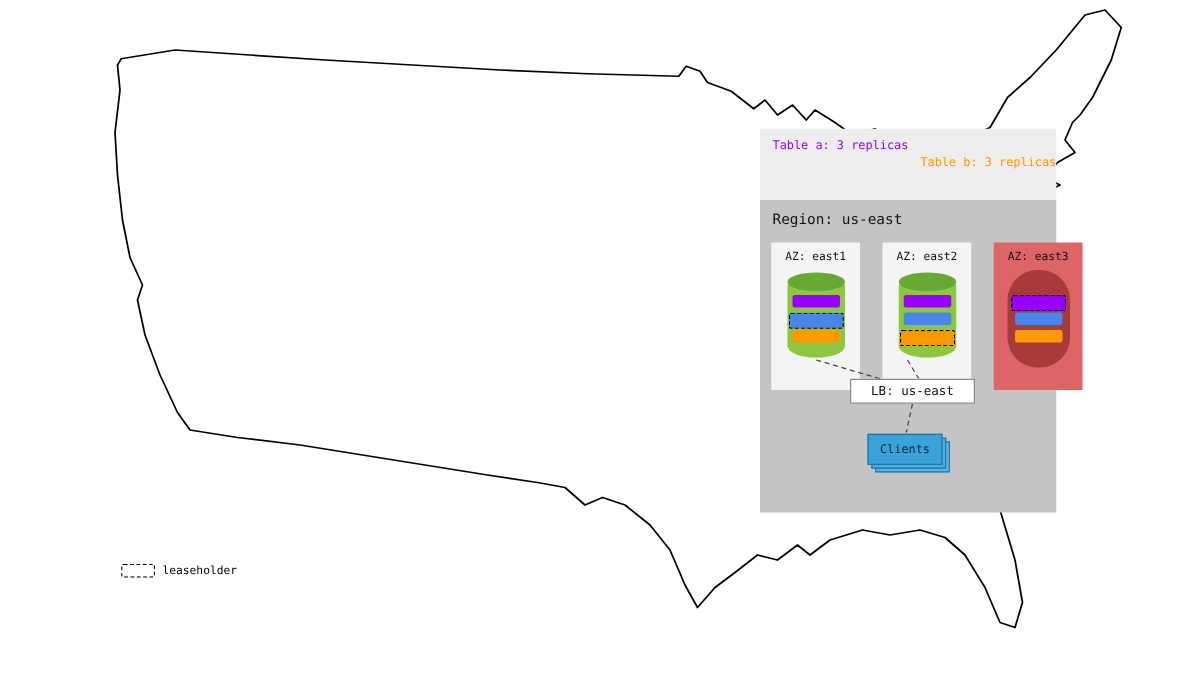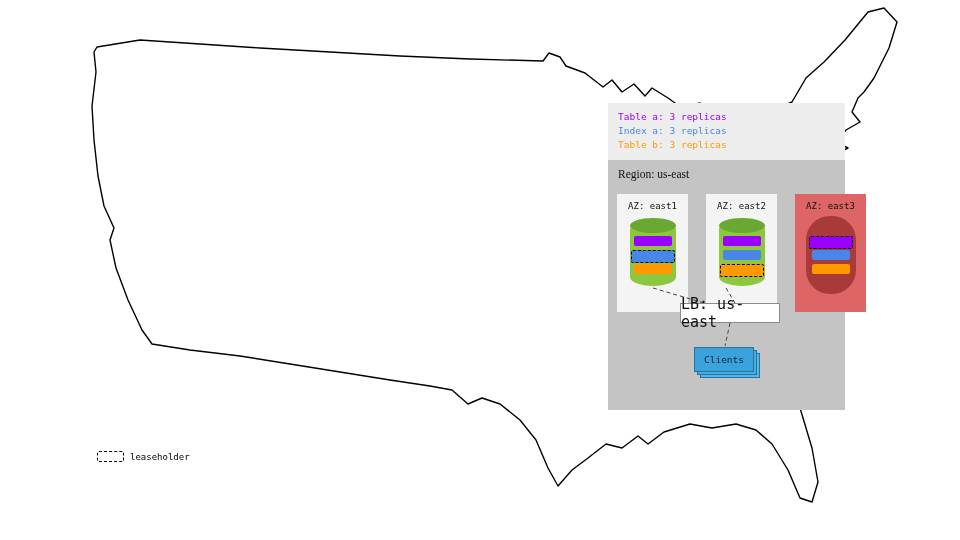--- a/index.html
+++ b/index.html
@@ -14,21 +14,21 @@
     position:absolute; left:608px; top:103px; width:237px; height:57px;
     background:#ededed; box-sizing:border-box; padding:7px 0 0 10px;
   }
   .legend-item { font-size:9.5px; line-height:14px; white-space:pre; }
 
   
   .region-box {
     position:absolute; left:608px; top:160px; width:237px; height:250px;
     background:#c4c4c4;
   }
-  .region-title { position:absolute; left:10px; top:8px; font-size:11.5px; color:#111;font-family:Liberation Serif, serif; }
+  .region-title { position:absolute; left:10px; top:8px; font-size:11.5px; color:#111; }
 
   .az-row { position:absolute; left:9px; top:34px; height:118px; display:flex; gap:18px; }
   .az-box { position:relative; width:71px; height:118px; background:#f4f4f4; }
   .az-down { background:#dd6565; }
   .az-label { text-align:center; font-size:9px; margin-top:7px; color:#111; }
 
   .cylinder {
     position:absolute; left:50%; transform:translateX(-50%); top:26px;
     width:46px; height:66px; background:#8dc63f;
     border-radius:23px/9px;
@@ -43,21 +43,21 @@
   }
   .replica-bar {
     position:absolute; left:50%; transform:translateX(-50%);
     width:38px; height:10px; border-radius:2px; box-sizing:border-box;
   }
   .replica-bar.leaseholder { width:44px; height:13px; border:1.6px dashed #000; }
 
   .lb-box {
     position:absolute; left:72px; top:143px; width:100px; height:20px;
     background:#ffffff; border:1px solid #8a8a8a; box-sizing:border-box;
-    display:flex; align-items:center; justify-content:center; font-size:15px; color:#111;
+    display:flex; align-items:center; justify-content:center; font-size:10px; color:#111;
   }
 
   .clients-stack { position:absolute; left:86px; top:187px; width:56px; height:31px; }
   .client-layer {
     position:absolute; width:60px; height:25px; box-sizing:border-box;
     border:1px solid #25749f;
   }
   .client-layer.l3 { left:6px; top:6px; background:#5ab4e4; }
   .client-layer.l2 { left:3px; top:3px; background:#49abe2; }
   .client-layer.l1 {
@@ -104,22 +104,21 @@
          L 482,398 L 468,404 L 452,390 L 430,386
          L 390,380 L 340,372 L 290,364 L 240,356 L 190,350 L 152,344
          L 142,330 L 128,300 L 116,268
          L 110,240 L 114,228 L 104,206
          L 98,176 L 94,140 L 92,106
          L 96,72 L 94,52 Z"></path>
   </svg>
 
   <div class="legend-box">
       <div class="legend-item" style="color: rgb(153, 0, 255);">Table a: 3 replicas</div>
-      <div class="legend-item" style="color: rgb(74, 134, 232);">Index a: 3 replicas</div>
-      <div class="legend-item" style="color: rgb(255, 153, 0);">Table b: 3 replicas</div>
+      <div class="legend-item" style="color: rgb(255, 153, 0); text-align: right;">Table b: 3 replicas</div>
     </div>
 
   <div class="region-box">
     <div class="region-title">Region: us-east</div>
 
     <div class="az-row">
         <div class="az-box">
           <div class="az-label">AZ: east1</div>
           <div class="cylinder">
             <div class="cyl-top"></div>

